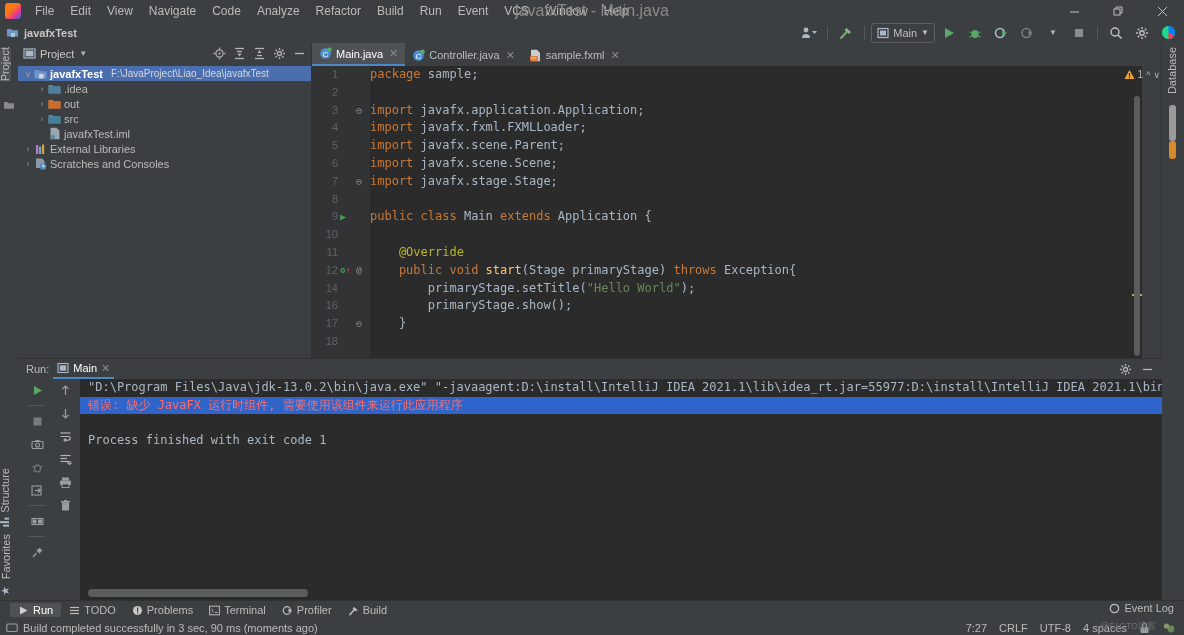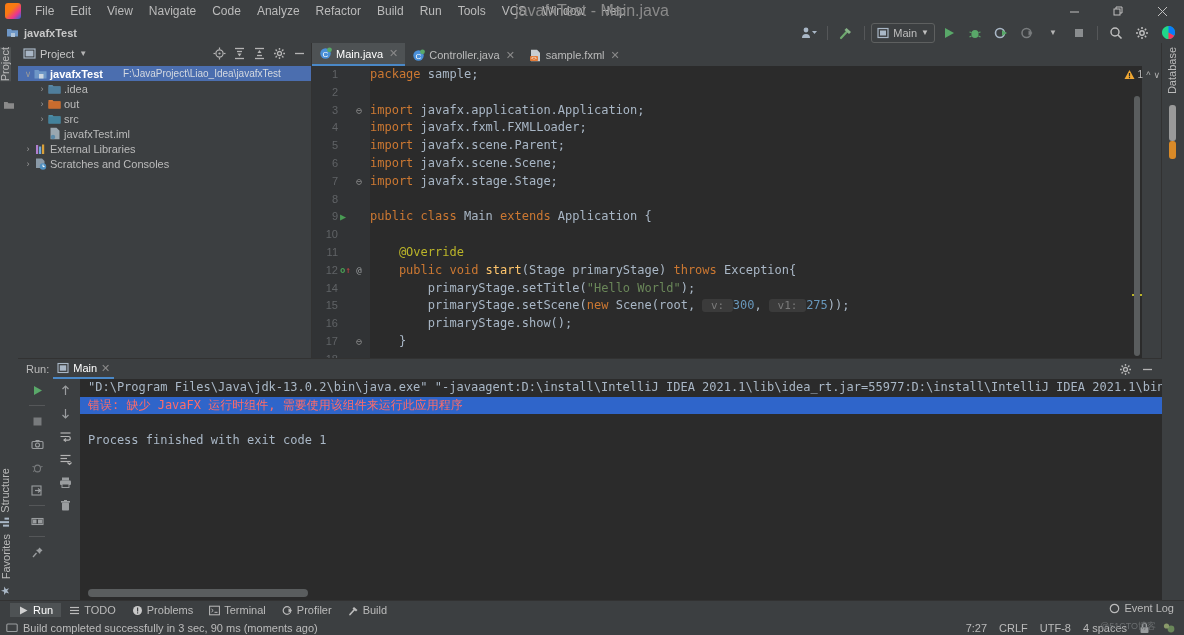--- a/index.html
+++ b/index.html
@@ -52,21 +52,21 @@
   .ph .caret{margin-left:5px;color:#b4b4b4;font-size:8px;}
   .phicons{margin-left:auto;display:flex;align-items:center;gap:3px;}
   .phicons .ic{width:17px;height:17px;display:flex;align-items:center;justify-content:center;border-radius:2px;}
   .tree{padding-top:2px;font-size:11px;}
   .row{height:15px;display:flex;align-items:center;white-space:nowrap;padding-left:4px;}
   .row.sel{background:#4b6eaf;}
   .row.sel .nm{color:#ffffff;}
   .arrow{width:12px;text-align:center;color:#9a9a9a;font-size:9px;flex:0 0 12px;}
   .nm{color:#bbbbbb;margin-left:3px;}
   .nm.b{font-weight:bold;}
-  .sub{color:#8a8a8a;margin-left:20px;font-size:10px;}
+  .sub{color:#8a8a8a;margin-left:8px;font-size:10px;}
   .sub.on{color:#d3d8e0;}
   .ico{width:13px;height:13px;flex:0 0 13px;display:flex;align-items:center;justify-content:center;}
 
   
   .editor{position:absolute;left:312px;right:22px;top:0;bottom:0;background:#2b2b2b;}
   .tabs{height:23px;background:#3c3f41;display:flex;align-items:flex-end;}
   .tab{height:22px;display:flex;align-items:center;gap:4px;padding:0 7px;font-size:11px;
        color:#bbbbbb;position:relative;}
   .tab.active{background:#4e5254;border-bottom:2px solid #4a88c7;color:#ffffff;height:21px;}
   .tab .x{color:#8a8a8a;font-size:11px;margin-left:2px;}
@@ -139,21 +139,21 @@
     <div class="menu" id="menubar">
         <div class="mi">File</div>
         <div class="mi">Edit</div>
         <div class="mi">View</div>
         <div class="mi">Navigate</div>
         <div class="mi">Code</div>
         <div class="mi">Analyze</div>
         <div class="mi">Refactor</div>
         <div class="mi">Build</div>
         <div class="mi">Run</div>
-        <div class="mi">Tools</div>
+        <div class="mi">Event</div>
         <div class="mi">VCS</div>
         <div class="mi">Window</div>
         <div class="mi">Help</div>
       </div>
     <div class="wintitle">javafxTest - Main.java</div>
     <div class="winbtns">
       <div class="winbtn">
         <svg width="11" height="11" viewBox="0 0 11 11">
             <line x1="1" y1="6" x2="10" y2="6" stroke="#c0c0c0" stroke-width="1"></line>
           </svg>
@@ -478,21 +478,20 @@
             <div class="ln"><span class="lnum">4</span><span class="ltext"><span class="kw">import </span><span>javafx.fxml.FXMLLoader;</span></span></div>
             <div class="ln"><span class="lnum">5</span><span class="ltext"><span class="kw">import </span><span>javafx.scene.Parent;</span></span></div>
             <div class="ln"><span class="lnum">6</span><span class="ltext"><span class="kw">import </span><span>javafx.scene.Scene;</span></span></div>
             <div class="ln"><span class="lnum">7</span><span class="fold">⊖</span><span class="ltext"><span class="kw">import </span><span>javafx.stage.Stage;</span></span></div>
             <div class="ln"><span class="lnum">8</span><span class="ltext"></span></div>
             <div class="ln"><span class="lnum">9</span><span class="rungut">▶</span><span class="ltext"><span class="kw">public class </span><span>Main </span><span class="kw">extends </span><span>Application {</span></span></div>
             <div class="ln"><span class="lnum">10</span><span class="ltext"></span></div>
             <div class="ln"><span class="lnum">11</span><span class="ltext"><span class="ann">    @Override</span></span></div>
             <div class="ln"><span class="lnum">12</span><span style="position: absolute; left: 28px; font-size: 9px; color: rgb(73, 156, 84);"><span style="color:#499c54;font-weight:bold;">o</span><span style="color:#cc4444;">↑</span> <span style="color:#9a9d9f;">@</span></span><span class="ltext"><span class="kw">    public void </span><span class="mth">start</span><span>(Stage primaryStage) </span><span class="kw">throws </span><span>Exception{</span></span></div>
             <div class="ln"><span class="lnum">14</span><span class="ltext"><span>        primaryStage.setTitle(</span><span class="str">"Hello World"</span><span>);</span></span></div>
-            <div class="ln"><span class="lnum">15</span><span class="ltext"><span>        primaryStage.setScene(</span><span class="kw">new </span><span>Scene(root, </span><span class="hint"> v: </span><span class="num">300</span><span>, </span><span class="hint"> v1: </span><span class="num">275</span><span>));</span></span></div>
             <div class="ln"><span class="lnum">16</span><span class="ltext"><span>        primaryStage.show();</span></span></div>
             <div class="ln"><span class="lnum">17</span><span class="fold">⊖</span><span class="ltext"><span>    }</span></span></div>
             <div class="ln"><span class="lnum">18</span><span class="ltext"></span></div>
           </div>
         <div class="warnbar">
           <div class="inspect">
             <span>
               <svg width="11" height="11" viewBox="0 0 11 11">
                 <polygon points="5.5,1 10.5,10 0.5,10" fill="#f0a732"></polygon>
                 <rect x="4.9" y="4" width="1.2" height="3.4" fill="#2b2b2b"></rect>

